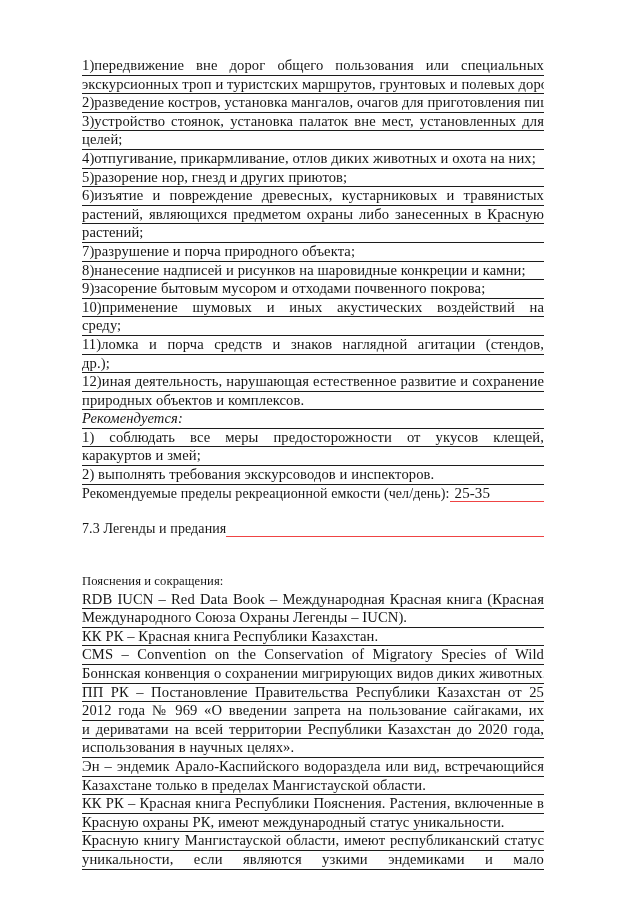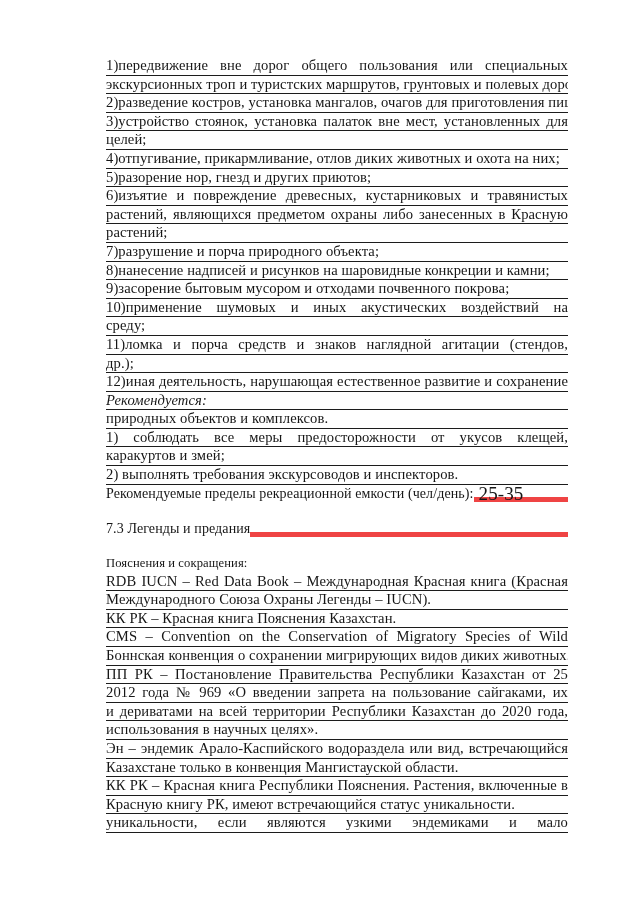--- a/index.html
+++ b/index.html
@@ -10,21 +10,21 @@
   body {
     width: 640px;
     height: 905px;
     position: relative;
     font-family: "Liberation Serif", "DejaVu Serif", serif;
     color: #161616;
     overflow: hidden;
   }
   #content {
     position: absolute;
-    left: 106px;
+    left: 82px;
     top: 57px;
     width: 462px;
   }
   .line {
     height: 17.6px;
     line-height: 17.6px;
     font-size: 14.6px;
     overflow: hidden;
     white-space: nowrap;
     letter-spacing: 0.1px;
@@ -34,37 +34,38 @@
     text-align: justify;
     text-align-last: justify;
     white-space: normal;
   }
   .ul {
     border-bottom: 1px solid #1c1c1c;
     text-align: left;
   }
   .small {
     font-size: 12.6px;
+    margin-top: 18px;
   }
   .italic {
     font-style: italic;
   }
   .labelfill {
     display: flex;
     align-items: stretch;
   }
   .labelfill .lbl {
     font-size: 14px;
     white-space: nowrap;
   }
   .labelfill .fill {
     flex: 1;
-    border-bottom: 5px solid #ef4444;
+    border-bottom: 1px solid #ef4444;
     padding-left: 5px;
-    font-size: 19px;
+    font-size: 15px;
   }
 </style>
 </head>
 <body>
 
 <div id="content">
     <div class="line uj">1)передвижение вне дорог общего пользования или специальных</div>
     <div class="line ul">экскурсионных троп и туристских маршрутов, грунтовых и полевых дорог;</div>
     <div class="line ul">2)разведение костров, установка мангалов, очагов для приготовления пищи;</div>
     <div class="line uj">3)устройство стоянок, установка палаток вне мест, установленных для этих</div>
@@ -75,43 +76,44 @@
     <div class="line uj">растений, являющихся предметом охраны либо занесенных в Красную книгу</div>
     <div class="line ul">растений;</div>
     <div class="line ul">7)разрушение и порча природного объекта;</div>
     <div class="line ul">8)нанесение надписей и рисунков на шаровидные конкреции и камни;</div>
     <div class="line ul">9)засорение бытовым мусором и отходами почвенного покрова;</div>
     <div class="line uj">10)применение шумовых и иных акустических воздействий на окружающую</div>
     <div class="line ul">среду;</div>
     <div class="line uj">11)ломка и порча средств и знаков наглядной агитации (стендов, плакатов и</div>
     <div class="line ul">др.);</div>
     <div class="line uj">12)иная деятельность, нарушающая естественное развитие и сохранение</div>
+    <div class="line ul">природных объектов и комплексов.</div>
     <div class="line ul italic">Рекомендуется:</div>
-    <div class="line ul">природных объектов и комплексов.</div>
     <div class="line uj">1) соблюдать все меры предосторожности от укусов клещей, скорпионов,</div>
     <div class="line ul">каракуртов и змей;</div>
     <div class="line ul">2) выполнять требования экскурсоводов и инспекторов.</div>
     <div class="line labelfill">
       <span class="lbl">Рекомендуемые пределы рекреационной емкости (чел/день):</span>
       <span class="fill">25-35</span>
     </div>
     <div class="line blank"></div>
     <div class="line labelfill">
       <span class="lbl">7.3 Легенды и предания</span>
       <span class="fill"></span>
     </div>
     <div class="line blank"></div>
     <div class="line small">Пояснения и сокращения:</div>
     <div class="line uj">RDB IUCN – Red Data Book – Международная Красная книга (Красная книга</div>
     <div class="line ul">Международного Союза Охраны Легенды – IUCN).</div>
-    <div class="line ul">КК РК – Красная книга Пояснения Казахстан.</div>
+    <div class="line ul">КК РК – Красная книга Республики Казахстан.</div>
     <div class="line uj">CMS – Convention on the Conservation of Migratory Species of Wild Animals</div>
     <div class="line ul">Боннская конвенция о сохранении мигрирующих видов диких животных.</div>
     <div class="line uj">ПП РК – Постановление Правительства Республики Казахстан от 25 июля</div>
     <div class="line uj">2012 года № 969 «О введении запрета на пользование сайгаками, их частями</div>
     <div class="line uj">и дериватами на всей территории Республики Казахстан до 2020 года, кроме</div>
     <div class="line ul">использования в научных целях».</div>
     <div class="line uj">Эн – эндемик Арало-Каспийского водораздела или вид, встречающийся в</div>
-    <div class="line ul">Казахстане только в конвенция Мангистауской области.</div>
+    <div class="line ul">Казахстане только в пределах Мангистауской области.</div>
     <div class="line uj">КК РК – Красная книга Республики Пояснения. Растения, включенные в</div>
-    <div class="line ul">Красную книгу РК,  имеют встречающийся статус уникальности.</div>
+    <div class="line ul">Красную охраны РК,  имеют международный статус уникальности.</div>
+    <div class="line uj">Красную книгу Мангистауской области,  имеют республиканский статус</div>
     <div class="line uj">уникальности, если являются узкими эндемиками и мало распространены по</div>
   </div>
 
 </body></html>

